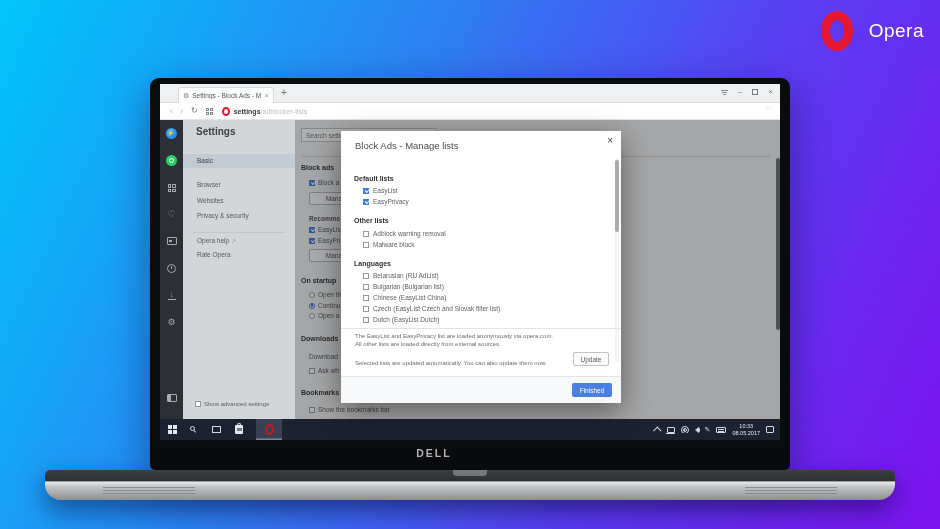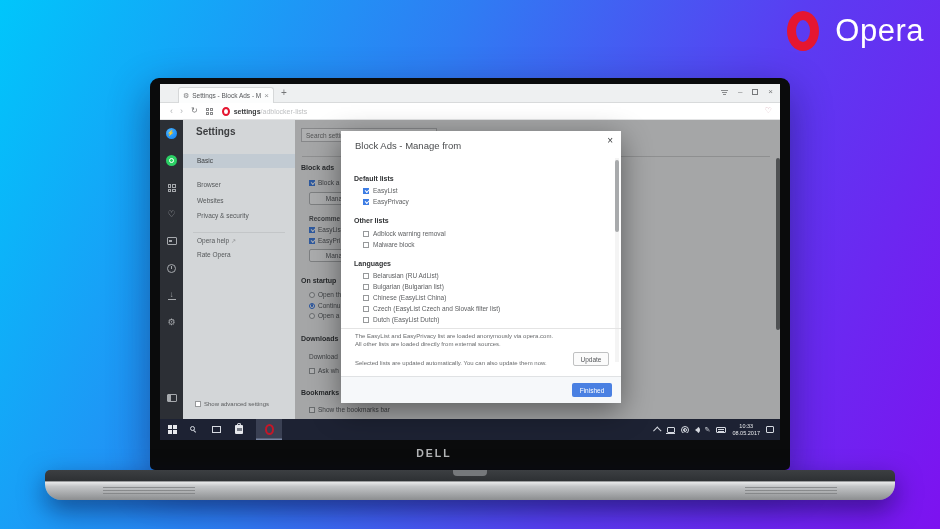--- a/index.html
+++ b/index.html
@@ -1,20 +1,20 @@
 <!DOCTYPE html>
 <html style="--bg1: #00c6fb; --bg2: #7d12f0; --accent: #3d7de4; --opera-red: #e51630; --finished: #4a80e2; --taskbar: #1d2233; --rail: #2c2f35; --nav: #d3d6d8;"><head>
 <meta charset="utf-8">
 <style>
   html,body{width:940px;height:529px;margin:0;overflow:hidden;font-family:"Liberation Sans",sans-serif;}
   .bg{position:absolute;inset:0;background:linear-gradient(115deg,var(--bg1,#00c6fb) 0%,#2f7cf3 40%,#5a3df2 68%,var(--bg2,#7d12f0) 100%);}
   
   .brand{position:absolute;top:11px;right:16px;display:flex;align-items:center;gap:9px;}
   .brand-ring{width:32px;height:40px;border-radius:50%;border:9px solid var(--opera-red,#e51630);box-sizing:border-box;background:transparent;}
-  .brand-text{color:#fff;font-size:31px;letter-spacing:.5px;margin-left:7px;}
+  .brand-text{color:#fff;font-size:19px;letter-spacing:.5px;margin-left:7px;}
   
   .screen{position:absolute;left:150px;top:78px;width:640px;height:392px;background:#0a0b0c;border-radius:9px 9px 5px 5px;box-shadow:0 14px 40px rgba(10,10,60,.45);}
   .dell{position:absolute;left:150px;top:447px;width:568px;text-align:center;color:#b4b6b8;font-size:10.5px;font-weight:bold;letter-spacing:2px;}
   .base{position:absolute;left:45px;top:470px;width:850px;height:30px;border-radius:5px 5px 16px 16px;background:linear-gradient(#3c3f42 0%,#2e3134 36%,#e8e9ea 40%,#c3c5c7 55%,#8c8e90 100%);box-shadow:0 10px 26px rgba(5,5,50,.5);}
   .base-notch{position:absolute;left:408px;top:0;width:34px;height:6px;background:#75787b;border-radius:0 0 4px 4px;}
   .grille{position:absolute;top:17px;width:92px;height:8px;background:repeating-linear-gradient(#7e8082 0 1px,transparent 1px 3px);opacity:.8;}
   .grille.left{left:58px;} .grille.right{right:58px;}
   
   .display{position:absolute;left:160px;top:84px;width:620px;height:356px;background:#fff;overflow:hidden;}
   
@@ -287,21 +287,21 @@
     <div class="srow" style="top:286px">
       <span class="cb"></span>
       <span>Show the bookmarks bar</span>
     </div>
 
     <div class="mscroll"></div>
     <div class="dim"></div>
   </div>
 
   <div class="dlg">
-    <div class="dlg-title">Block Ads - Manage from</div>
+    <div class="dlg-title">Block Ads - Manage lists</div>
     <div class="dlg-close">×</div>
     <div class="dlg-scroll">
         <div class="dlg-thumb"></div>
       </div>
 
     <div class="g-head" style="top:44px">Default lists</div>
     <div class="g-row" style="top:56px">
       <span class="cb on"></span>
       <span>EasyList</span>
     </div>

